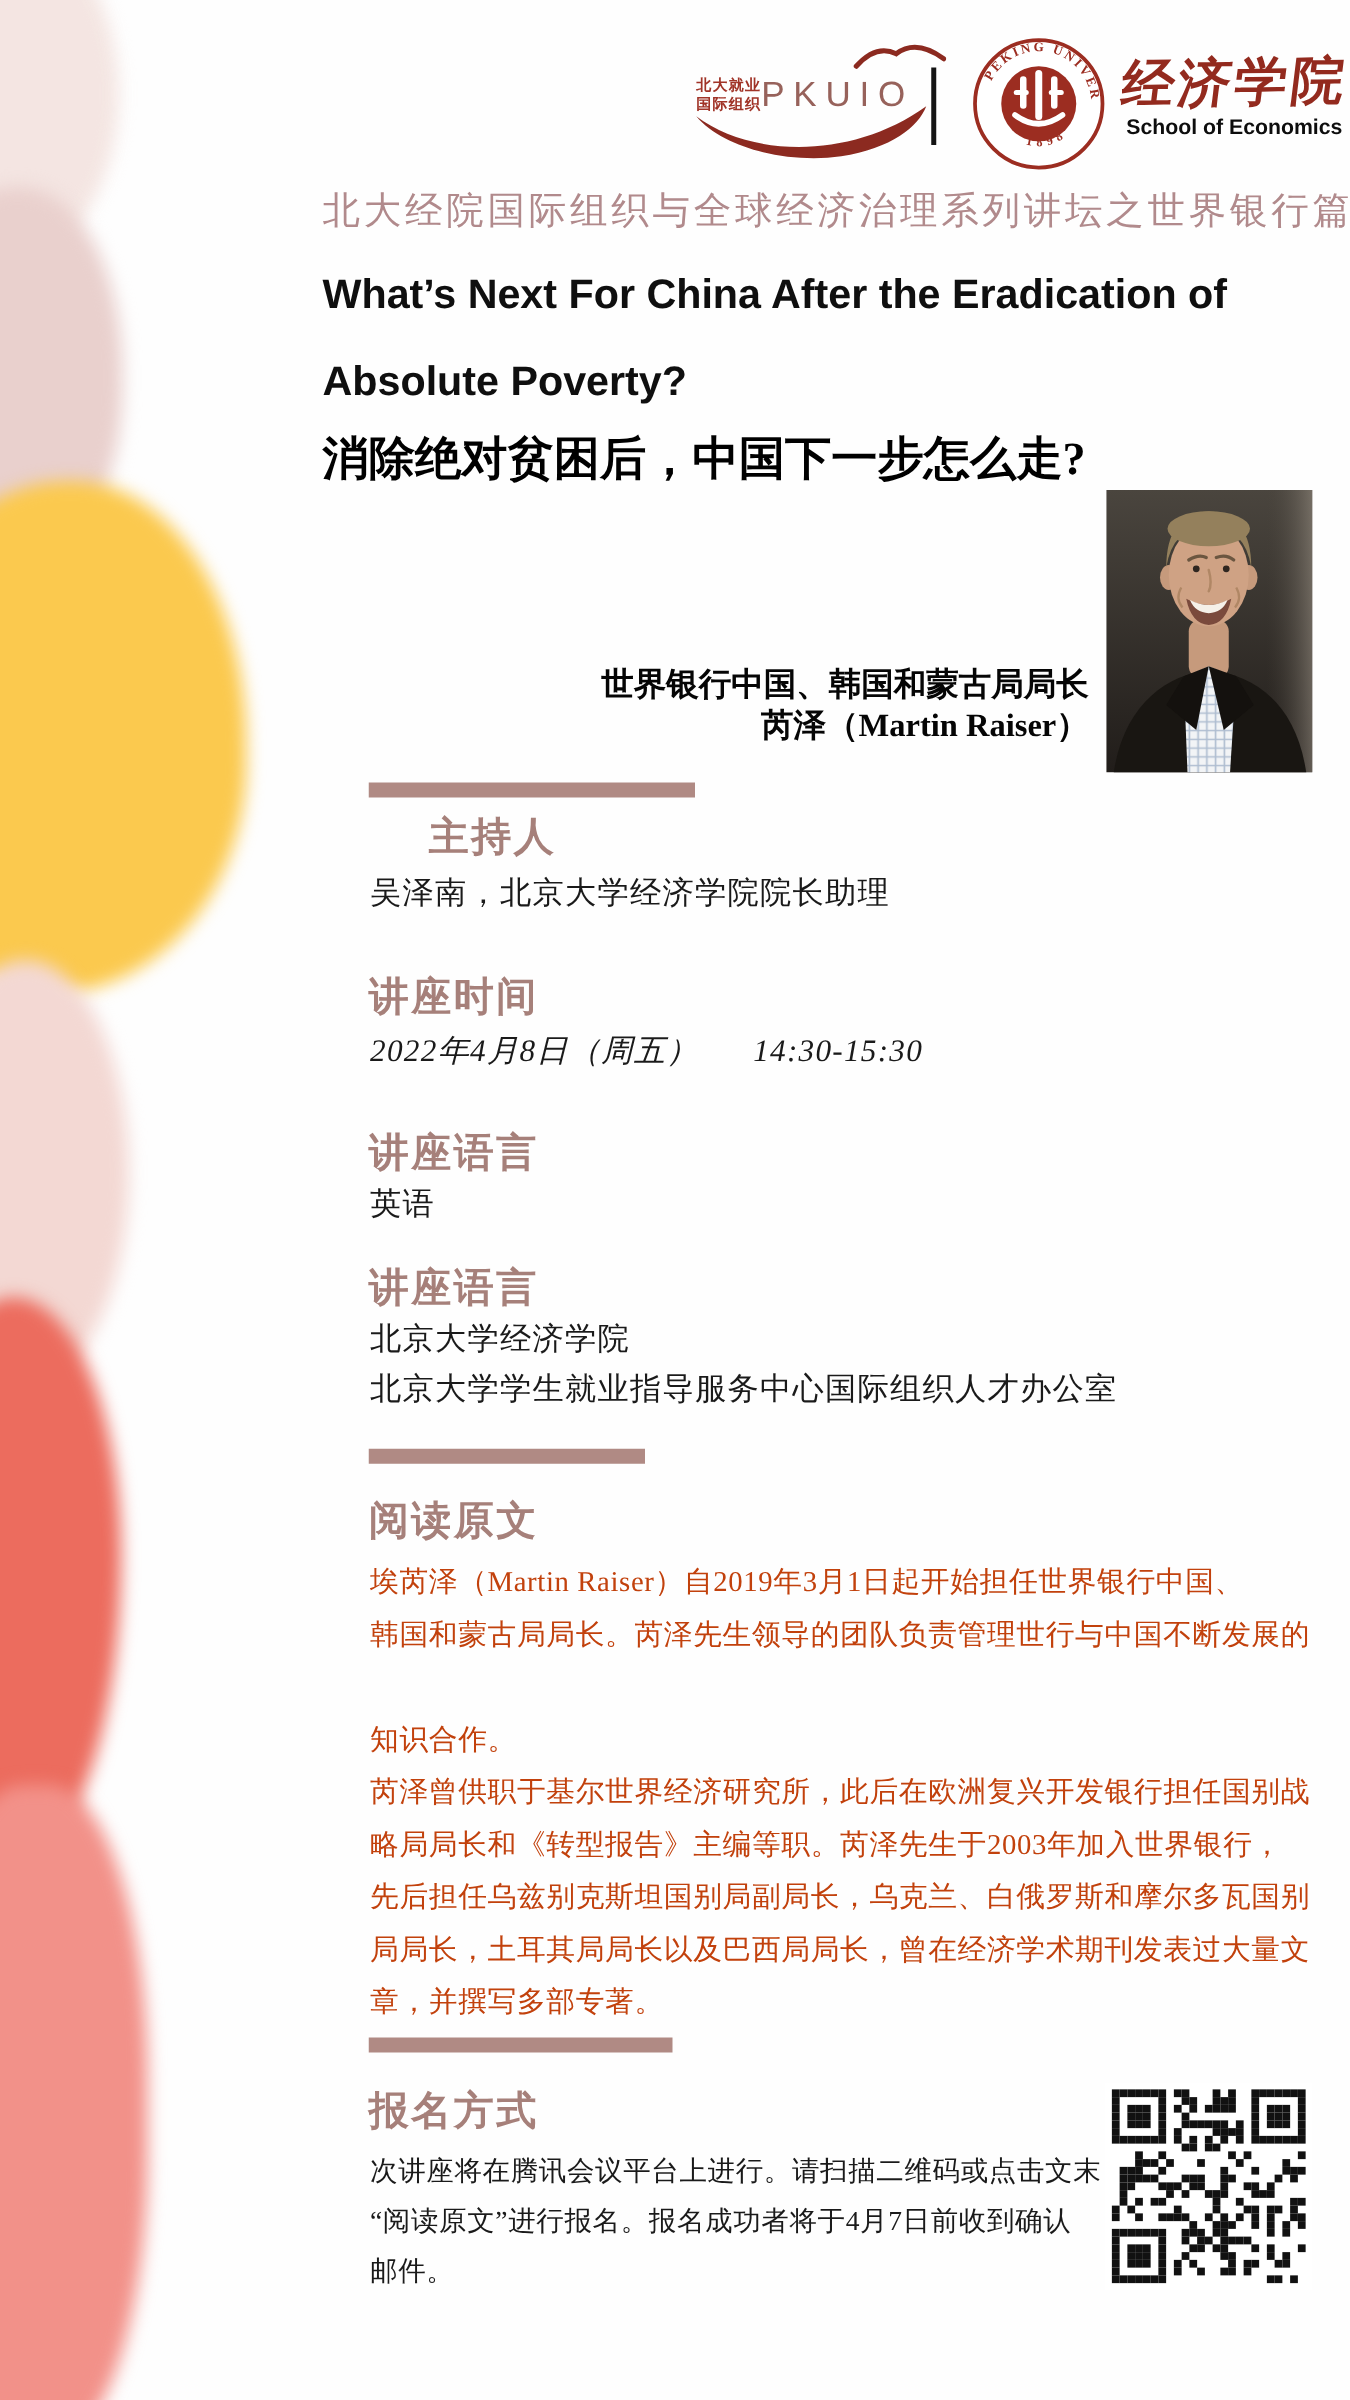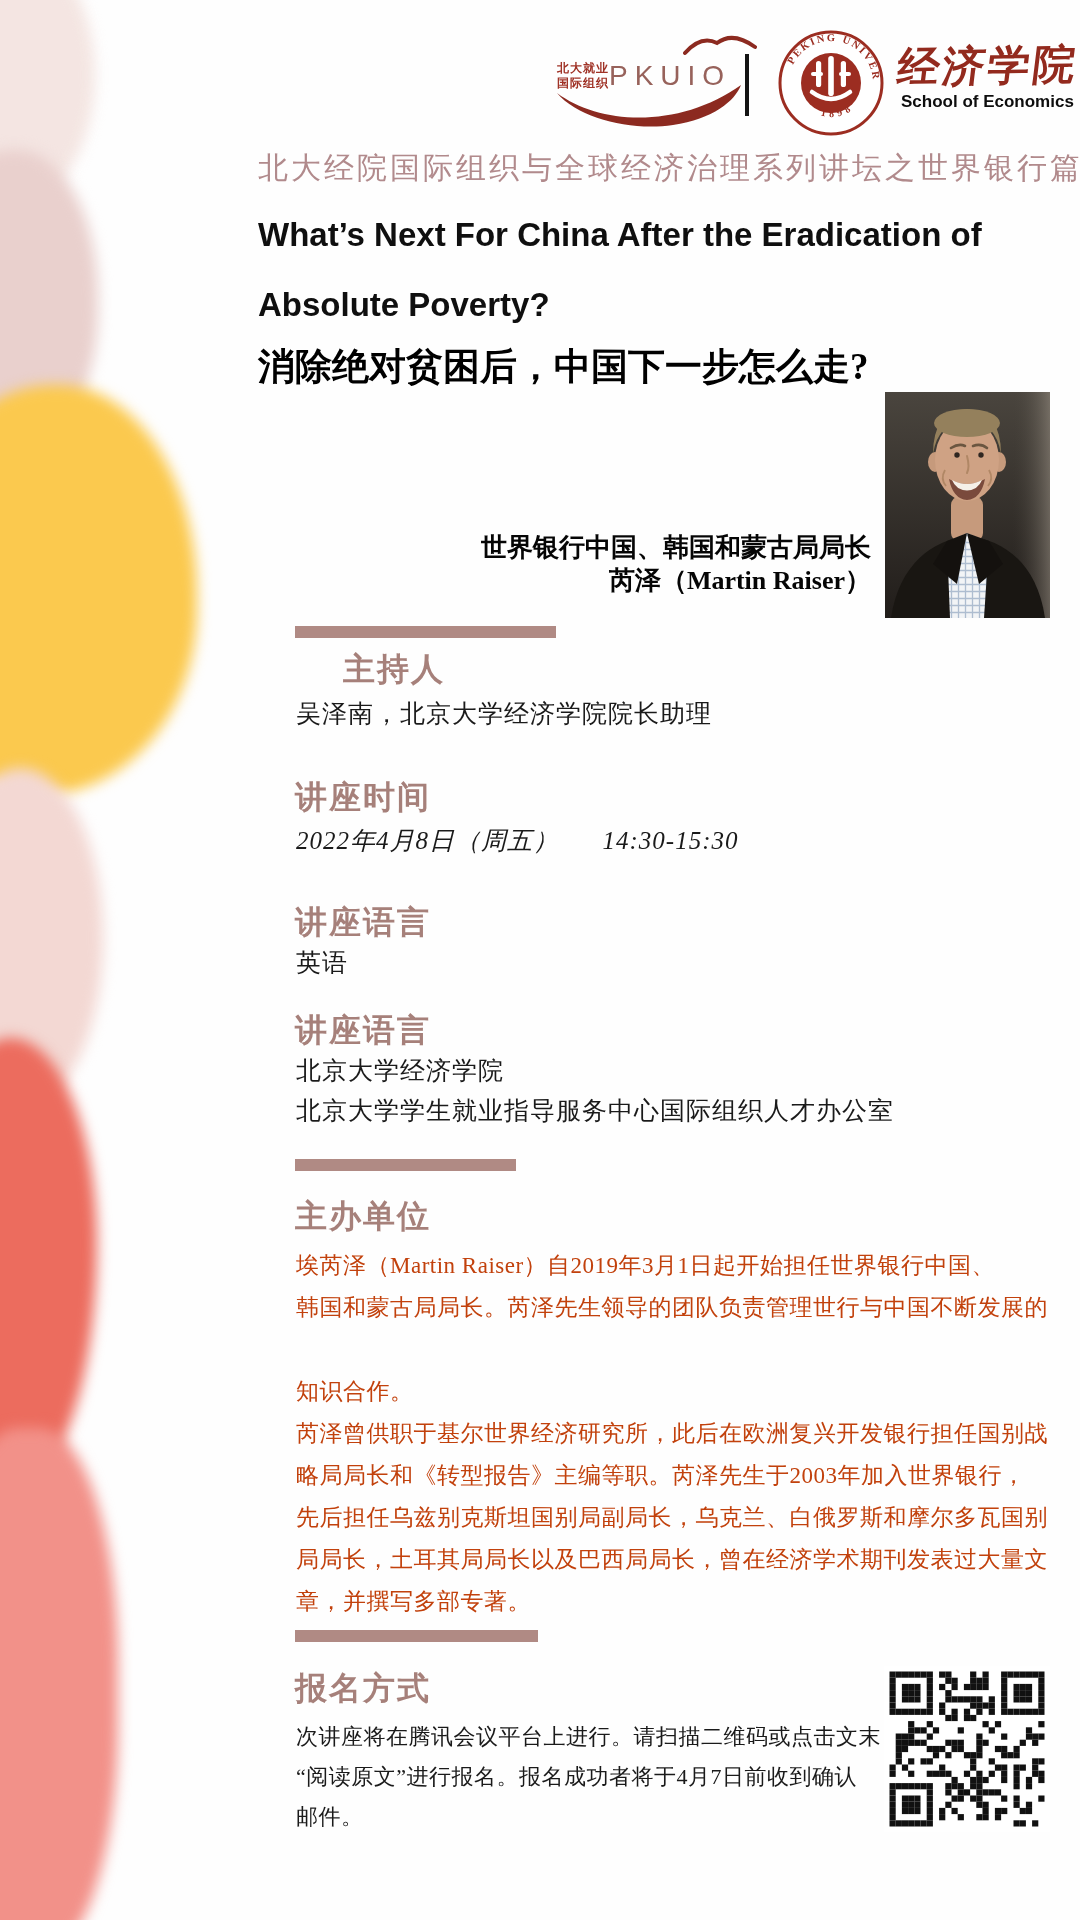--- a/index.html
+++ b/index.html
@@ -159,21 +159,21 @@
   <div class="body-line v-time">2022年4月8日（周五）      14:30-15:30</div>
 
   <div class="sec-h h-lang">讲座语言</div>
   <div class="body-line v-lang">英语</div>
 
   <div class="sec-h h-org">讲座语言</div>
   <div class="body-line v-org1">北京大学经济学院</div>
   <div class="body-line v-org2">北京大学学生就业指导服务中心国际组织人才办公室</div>
 
   <div class="bar bar2"></div>
-  <div class="sec-h h-bio">主办单位</div>
+  <div class="sec-h h-bio">阅读原文</div>
   <div class="bio-line" style="top:1250px">埃芮泽（Martin Raiser）自2019年3月1日起开始担任世界银行中国、</div>
   <div class="bio-line" style="top:1292px">韩国和蒙古局局长。芮泽先生领导的团队负责管理世行与中国不断发展的</div>
   <div class="bio-line" style="top:1376px">知识合作。</div>
   <div class="bio-line" style="top:1418px">芮泽曾供职于基尔世界经济研究所，此后在欧洲复兴开发银行担任国别战</div>
   <div class="bio-line" style="top:1460px">略局局长和《转型报告》主编等职。芮泽先生于2003年加入世界银行，</div>
   <div class="bio-line" style="top:1544px">局局长，土耳其局局长以及巴西局局长，曾在经济学术期刊发表过大量文</div>
   <div class="bio-line" style="top:1502px">先后担任乌兹别克斯坦国别局副局长，乌克兰、白俄罗斯和摩尔多瓦国别</div>
   <div class="bio-line" style="top:1586px">章，并撰写多部专著。</div>
 
   <div class="bar bar3"></div>

